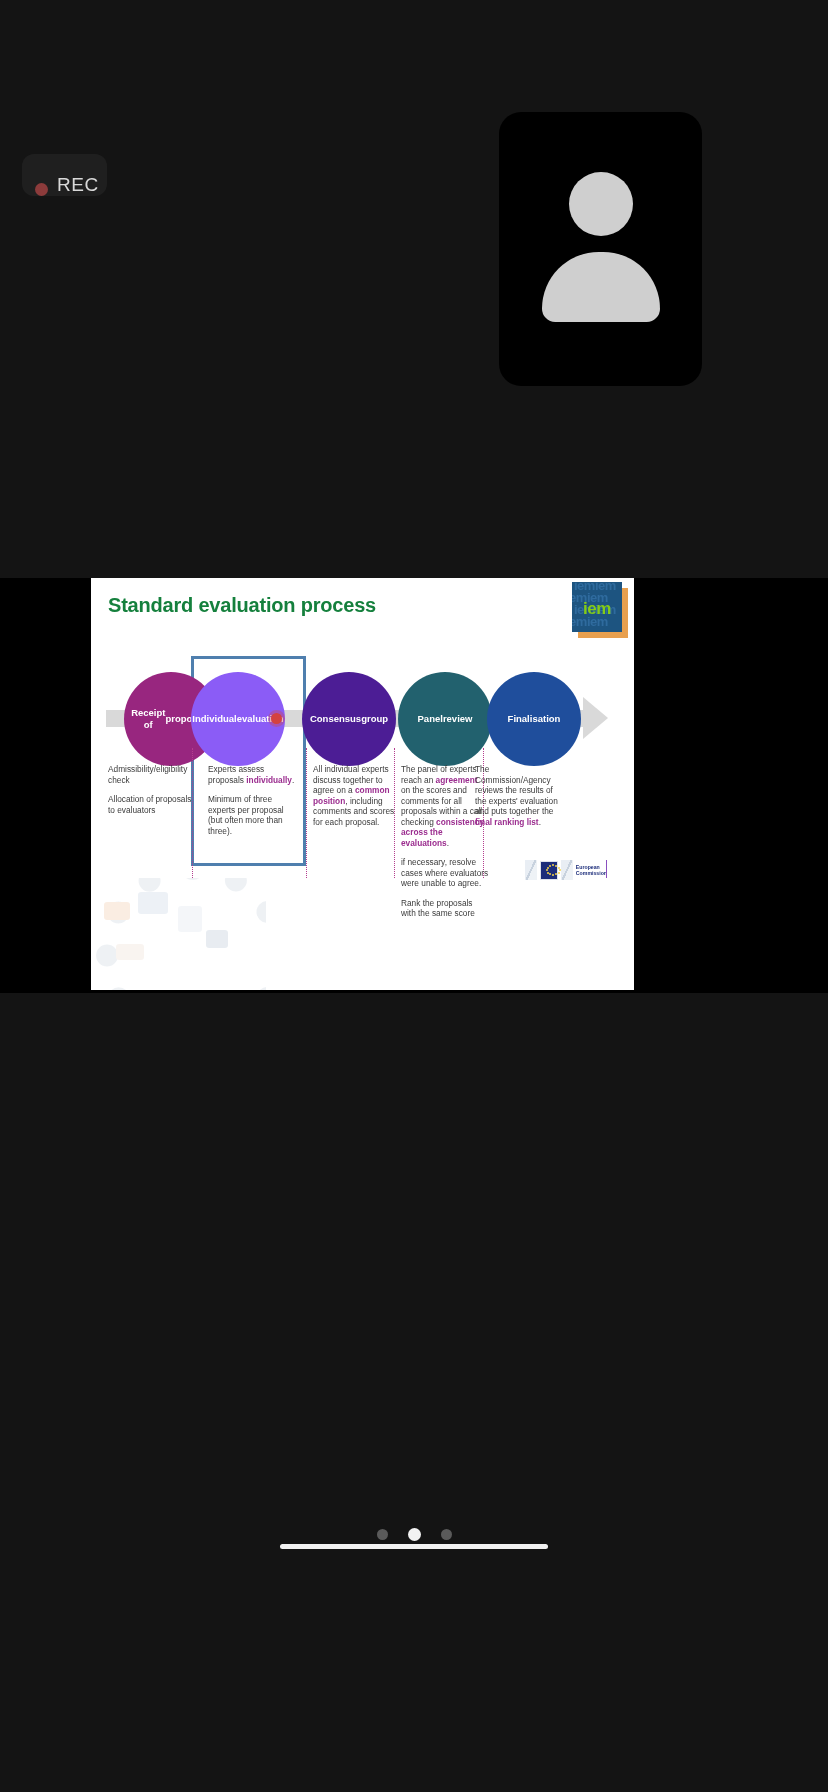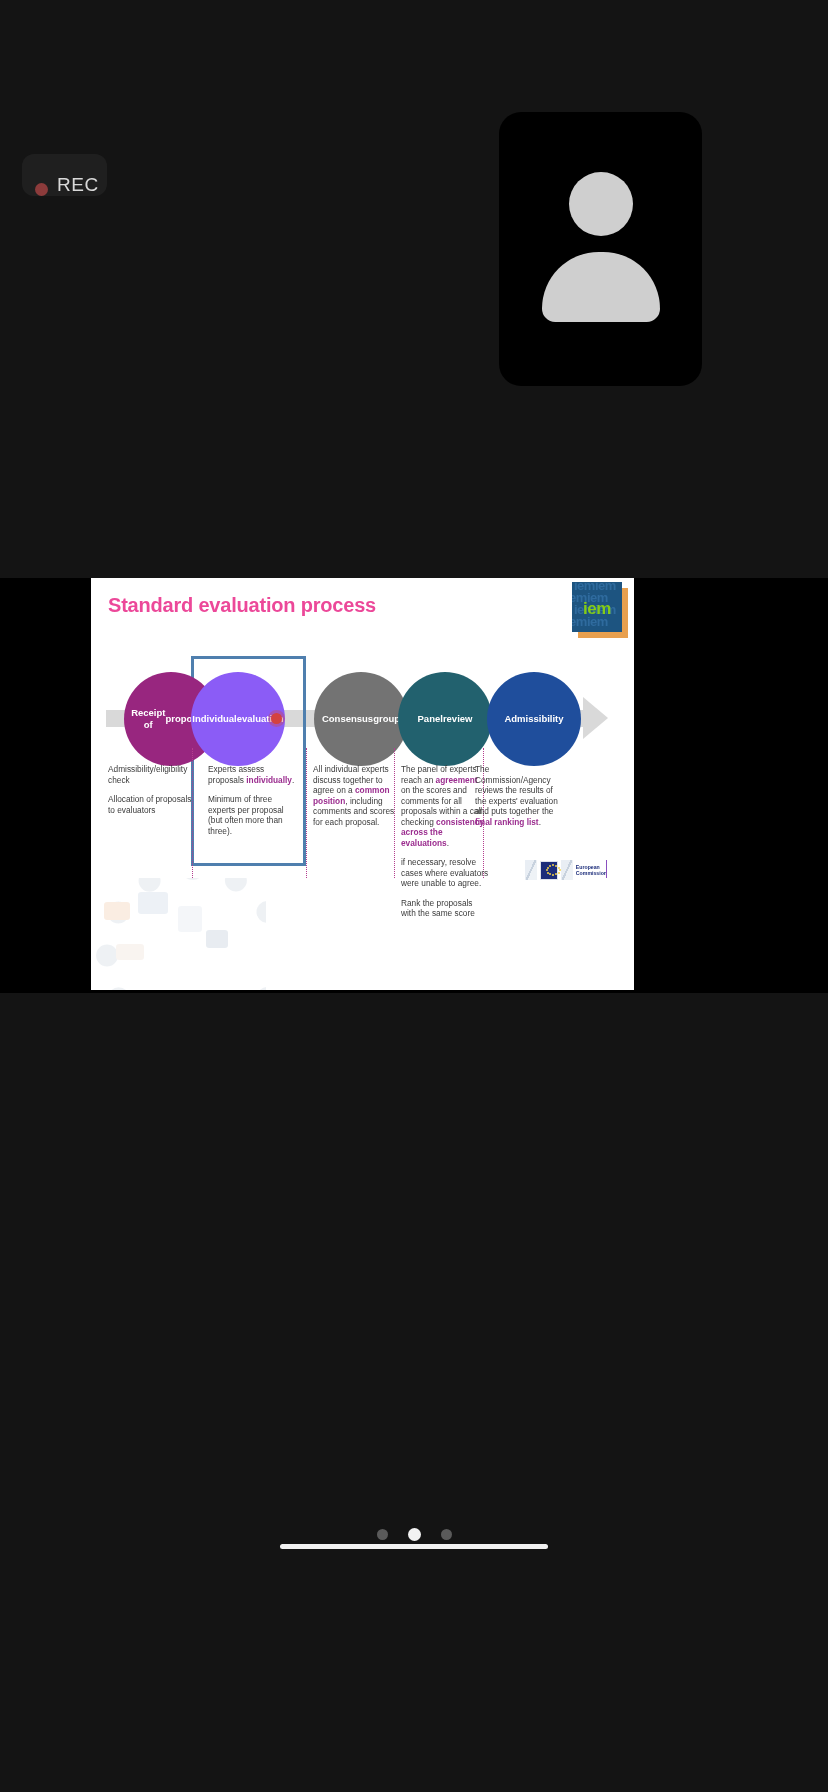--- a/index.html
+++ b/index.html
@@ -26,21 +26,21 @@
                width:118px;height:70px;border-radius:60px 60px 14px 14px;background:#cfcfcf;}
 
   
   #slide-band{position:absolute;left:0;top:578px;width:828px;height:415px;background:#000;}
 
   
   #slide{position:absolute;left:91px;top:578px;width:543px;height:412px;
          background:#fff;overflow:hidden;}
 
   #slide-title{position:absolute;left:17px;top:16px;font-size:20px;font-weight:bold;
-               color:#ec4899;letter-spacing:-.2px;}
+               color:#15803d;letter-spacing:-.2px;}
 
   
   #iem-logo{position:absolute;left:481px;top:4px;width:56px;height:72px;}
   #iem-shadow{position:absolute;left:6px;top:6px;width:50px;height:50px;background:#e8a04f;}
   #iem-sq{position:absolute;left:0;top:0;width:50px;height:50px;background:#1d5480;overflow:hidden;}
   #iem-sq .tile{position:absolute;color:#2f6b9e;font-size:13px;font-weight:bold;
                 white-space:nowrap;letter-spacing:-.5px;line-height:12px;}
   #iem-main{position:absolute;left:0;right:0;top:17px;text-align:center;color:#84cc16;
             font-size:17px;font-weight:bold;letter-spacing:-.5px;}
 
@@ -146,32 +146,32 @@
         <div class="node" style="left: 33px; background: rgb(152, 38, 127);">
           <span>Receipt of</span>
           <br>
           <span>proposals</span>
         </div>
         <div class="node" style="left: 100px; background: #8b5cf6;">
           <span>Individual</span>
           <br>
           <span>evaluation</span>
         </div>
-        <div class="node" style="left: 223px; background: #737373;">
+        <div class="node" style="left: 211px; background: #4c1d95;">
           <span>Consensus</span>
           <br>
           <span>group</span>
         </div>
         <div class="node" style="left: 307px; background: rgb(34, 97, 110);">
           <span>Panel</span>
           <br>
           <span>review</span>
         </div>
         <div class="node" style="left: 396px; background: rgb(31, 78, 156);">
-          <span>Admissibility</span>
+          <span>Finalisation</span>
         </div>
       </div>
     <div id="seps">
         <div class="sep" style="left: 101px; border-left-color: rgb(180, 61, 142);"></div>
         <div class="sep" style="left: 215px; border-left-color: rgb(180, 61, 142);"></div>
         <div class="sep" style="left: 303px; border-left-color: rgb(180, 61, 142);"></div>
         <div class="sep" style="left: 392px; border-left-color: rgb(180, 61, 142);"></div>
       </div>
     <div id="cols">
         <div class="col" style="left: 17px; top: 186px;">

